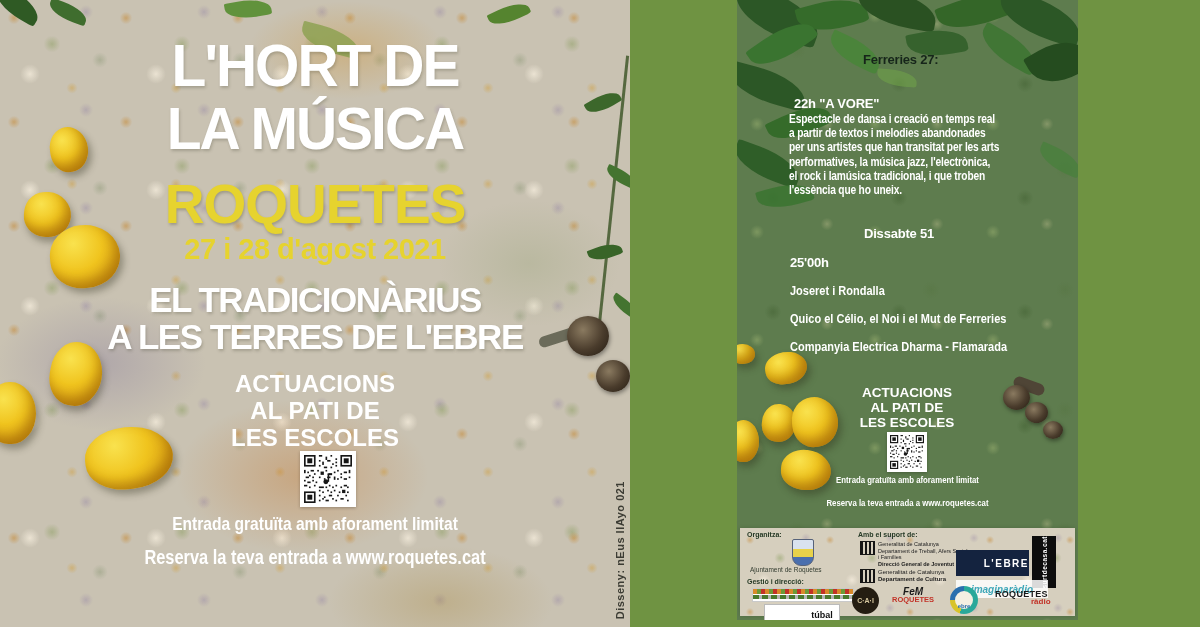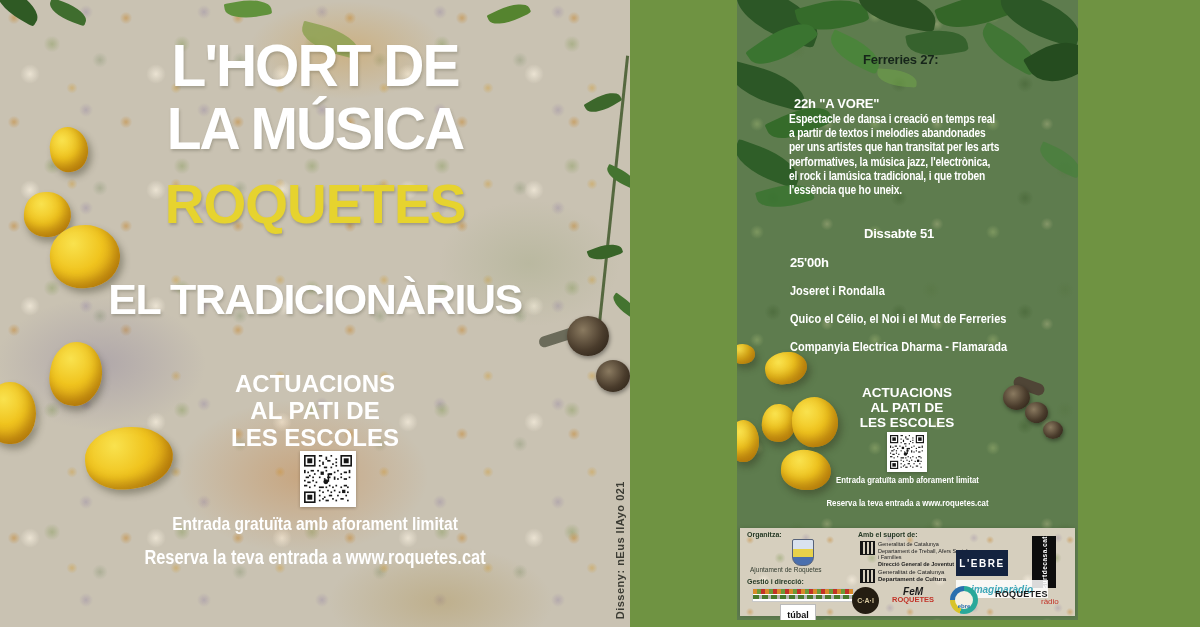--- a/index.html
+++ b/index.html
@@ -61,21 +61,21 @@
   }
   .stem{position:absolute;background:#55683f;}
   .qr-box{position:absolute;background:#fff;padding:4px;box-shadow:0 1px 3px rgba(0,0,0,.25);}
   .qr-box svg{display:block;width:100%;height:100%;}
   
   .lp-title{left:0;top:36px;width:100%;text-align:center;font-size:57px;line-height:61px;
             font-weight:800;letter-spacing:-2px;transform:scaleY(1.04);text-shadow:1px 2px 3px rgba(60,60,40,.25);}
   .lp-city{left:0;top:172px;width:100%;text-align:center;font-size:55px;font-weight:800;
            letter-spacing:-1px;text-shadow:1px 2px 3px rgba(60,60,40,.3);}
   .lp-dates{left:0;top:233px;width:100%;text-align:center;font-size:29px;font-weight:800;letter-spacing:-0.5px;}
-  .lp-fest{left:0;top:281px;width:100%;text-align:center;font-size:43px;line-height:37px;
+  .lp-fest{left:0;top:281px;width:100%;text-align:center;font-size:35px;line-height:37px;
            font-weight:800;letter-spacing:-1.5px;text-shadow:1px 2px 3px rgba(60,60,40,.25);}
   .lp-venue{left:0;top:370px;width:100%;text-align:center;font-size:24px;line-height:27px;font-weight:800;}
   .lp-entry{left:0;top:513px;width:100%;text-align:center;font-size:19px;font-weight:800;}
   .lp-reserve{left:0;top:546px;width:100%;text-align:center;font-size:20px;font-weight:800;}
   .lp-credit{right:4px;bottom:8px;writing-mode:vertical-rl;transform:rotate(180deg);
              font-size:11px;font-weight:700;color:#3c3c34;letter-spacing:.5px;}
   
   .rp-h{font-size:13px;font-weight:800;letter-spacing:-0.2px;}
   .rp-dark{color:#16251a;}
   .rp-desc span{display:block;}
@@ -111,21 +111,21 @@
   .fem{position:absolute;text-align:center;line-height:8px;}
   .fem .l1{font-size:10px;font-weight:800;font-style:italic;color:#1a1a1a;display:block;}
   .fem .l2{font-size:7.5px;font-weight:800;color:#c23227;display:block;}
   .canal-circle{position:absolute;width:28px;height:28px;border-radius:50%;
       background:conic-gradient(#2aa89a 0 55%, #d8c32a 55% 75%, #2a6fae 75% 100%);
       display:flex;align-items:center;justify-content:center;}
   .canal-circle .inner{width:18px;height:18px;border-radius:50%;background:#f3efe2;display:flex;
       align-items:flex-end;justify-content:center;font-size:6px;font-weight:800;color:#2a6fae;}
   .rradio{position:absolute;text-align:left;line-height:8px;}
   .rradio .l1{font-size:9px;font-weight:800;color:#1a1a1a;letter-spacing:.3px;display:block;}
-  .rradio .l2{font-size:8px;font-weight:400;color:#c23227;display:block;margin-left:10px;padding-left:36px;}
+  .rradio .l2{font-size:8px;font-weight:700;color:#c23227;display:block;padding-left:36px;}
   .crest{position:absolute;width:20px;height:25px;border:1px solid #56627a;border-radius:2px 2px 9px 9px;
       background:linear-gradient(#d9e2ef 0 38%, #e8d24a 38% 66%, #4a6fae 66% 100%);}
   .mgmt-strip{position:absolute;background:#fff;border:1px solid #c9c9c9;overflow:hidden;}
   .mgmt-strip .b1{height:5px;background:repeating-linear-gradient(90deg,#d88a2a 0 4px,#6d9a37 4px 8px,#c23227 8px 12px);}
   .mgmt-strip .b2{height:4px;margin-top:1px;background:repeating-linear-gradient(90deg,#4a7a2e 0 6px,#b5b5b5 6px 9px);}
 </style>
 </head>
 <body>
 
 <svg width="0" height="0" style="position:absolute" aria-hidden="true">
@@ -248,22 +248,24 @@
 
   <div class="stem" style="left:538px;top:330px;width:52px;height:11px;transform:rotate(-18deg);background:#6b6b5a;border-radius:6px;"></div>
   <div class="snail" style="left:567px;top:316px;width:42px;height:40px;"></div>
   <div class="snail" style="left:596px;top:360px;width:34px;height:32px;"></div>
 
   <div class="txt lp-title">
     <span>L'HORT DE</span><br>
     <span>LA MÚSICA</span>
   </div>
   <div class="txt lp-city" style="color:#e6d32e;">ROQUETES</div>
+  <div class="txt lp-dates" style="color:#e6d32e;">27 i 28 d'agost 2021</div>
   <div class="txt lp-fest">
     <span>EL TRADICIONÀRIUS</span><br>
+    <span>A LES TERRES DE L'EBRE</span>
   </div>
   <div class="txt lp-venue">
     <span>ACTUACIONS</span><br>
     <span>AL PATI DE</span><br>
     <span>LES ESCOLES</span>
   </div>
   <div class="qr-box" style="left:300px;top:451px;width:48px;height:48px;">
     <svg viewBox="0 0 29 29">
         <use href="#qrsym"></use>
       </svg>
@@ -334,21 +336,21 @@
 
   <div class="logo-band">
     <div class="band-label" style="left:7px;top:3px;">Organitza:</div>
     <div class="crest" style="left:52px;top:11px;"></div>
     <div class="tinytxt" style="left:10px;top:38px;font-size:6.5px;">Ajuntament de Roquetes</div>
     <div class="band-label" style="left:7px;top:50px;">Gestió i direcció:</div>
     <div class="mgmt-strip" style="left:12px;top:60px;width:100px;height:12px;">
       <div class="b1"></div>
         <div class="b2"></div>
     </div>
-    <div class="tubal-box" style="left:40px;top:76px;width:34px;height:19px;">
+    <div class="tubal-box" style="left:24px;top:76px;width:34px;height:19px;padding-left:40px;">
       <span>túbal</span>
     </div>
 
     <div class="band-label" style="left:118px;top:3px;">Amb el suport de:</div>
     <div class="gen-block" style="left:120px;top:13px;">
       <div class="gencat-bars"></div>
       <div class="gen-lines">
         <div>Generalitat de Catalunya</div>
         <div>Departament de Treball, Afers Socials</div>
         <div>i Famílies</div>
@@ -356,21 +358,21 @@
       </div>
     </div>
     <div class="gen-block" style="left:120px;top:41px;">
       <div class="gencat-bars"></div>
       <div class="gen-lines" style="font-size:6px;line-height:7px;">
         <div>Generalitat de Catalunya</div>
         <div style="font-weight:800;">Departament de Cultura</div>
       </div>
     </div>
 
-    <div class="lebre-box" style="left:216px;top:22px;width:52px;height:26px;">
+    <div class="lebre-box" style="left:216px;top:22px;width:73px;height:26px;justify-content:flex-end;">
       <span>L'EBRE</span>
     </div>
     <div class="surt-box" style="left:292px;top:8px;width:24px;height:52px;">
       <span>surtdecasa.cat</span>
     </div>
     <div class="imagina-box" style="left:216px;top:52px;width:92px;height:18px;">
       <span>imaginaràdio</span>
     </div>
     <div class="cai-circle" style="left:112px;top:59px;">
       <span>C·A·I</span>

